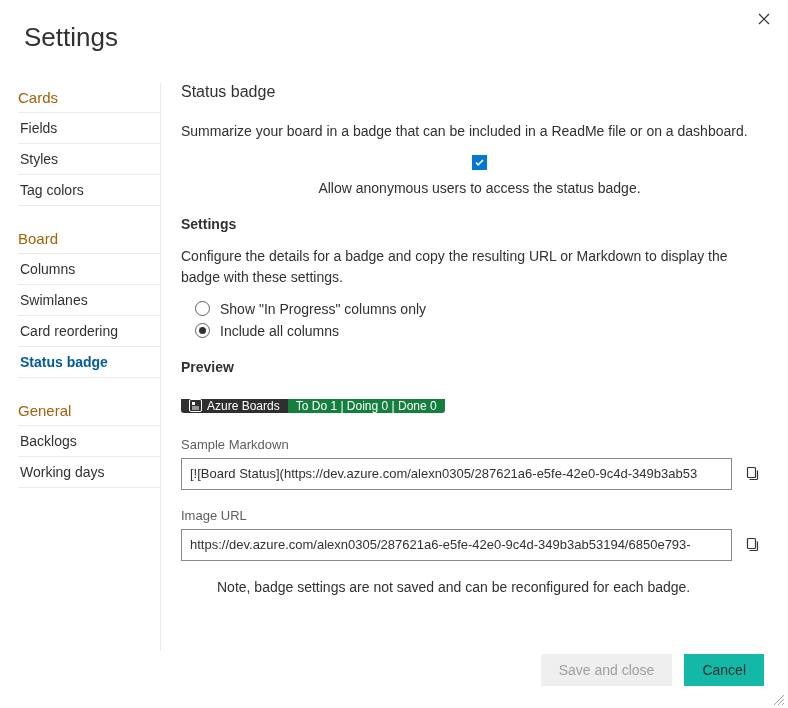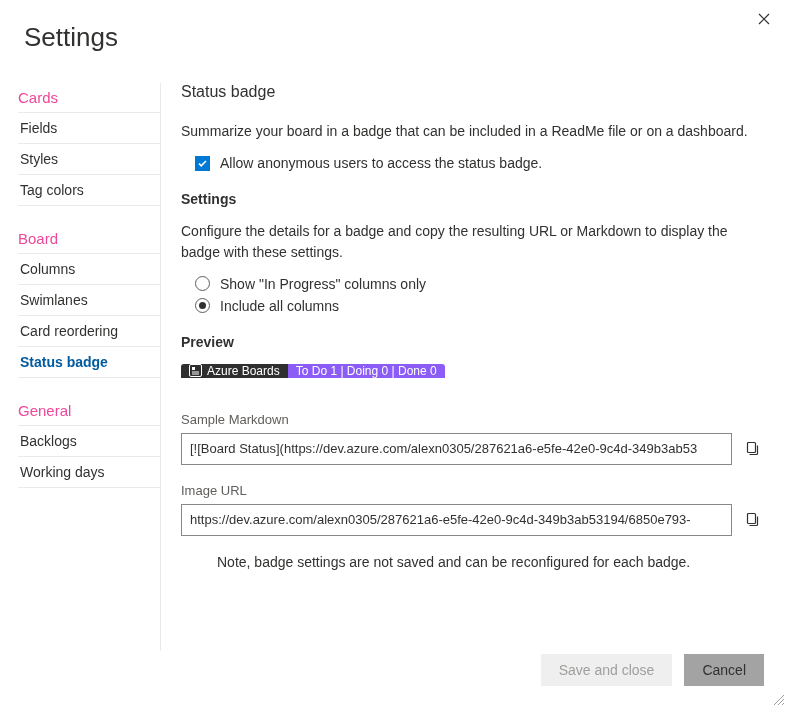--- a/index.html
+++ b/index.html
@@ -36,21 +36,21 @@
       height: calc(100% - 140px);
     }
     .sidebar {
       width: 160px;
       padding-left: 18px;
     }
     .side-section {
       margin-bottom: 18px;
     }
     .side-heading {
-      color: #ec4899;
+      color: #a16207;
       padding: 6px 0;
       font-size: 15px;
       font-weight: 400;
       border-bottom: 1px solid #eaeaea;
     }
     .side-item {
       padding: 7px 0 7px 2px;
       color: #323130;
       cursor: pointer;
       border-bottom: 1px solid #eaeaea;
@@ -76,20 +76,21 @@
       color: #323130;
       margin-bottom: 14px;
       line-height: 1.45;
     }
     .checkbox-row {
       display: flex;
       align-items: center;
       gap: 10px;
       margin-left: 14px;
       margin-bottom: 20px;
+      flex-direction: column;
     }
     .checkbox {
       width: 15px;
       height: 15px;
       border: 1px solid #0078d4;
       background: #0078d4;
       display: flex;
       align-items: center;
       justify-content: center;
       cursor: pointer;
@@ -122,37 +123,37 @@
     }
     .radio.selected::after {
       content: "";
       width: 7px;
       height: 7px;
       background: #323130;
       border-radius: 50%;
     }
     .badge {
       display: inline-flex;
-      align-items: flex-start;
+      align-items: flex-end;
       height: 24px;
       border-radius: 3px;
       overflow: hidden;
       font-size: 12px;
       margin-bottom: 24px;
     }
     .badge-left {
       background: #2f2f2f;
       color: #fff;
       display: flex;
       align-items: center;
       padding: 0 8px;
       gap: 5px;
     }
     .badge-right {
-      background: #8b5cf6;
+      background: #15803d;
       color: #fff;
       display: flex;
       align-items: center;
       padding: 0 8px;
     }
     .field-label {
       font-size: 13px;
       color: #605e5c;
       margin-bottom: 6px;
     }
@@ -193,21 +194,21 @@
       right: 24px;
       display: flex;
       gap: 12px;
     }
     .btn {
       border: none;
       padding: 8px 18px;
       font-size: 14px;
       font-family: inherit;
       cursor: pointer;
-      background: #a3a3a3;
+      background: #14b8a6;
       color: #323130;
     }
     .btn.primary {
       background: #efefef;
       color: #a19f9d;
     }
     .resize-handle {
       position: absolute;
       bottom: 3px;
       right: 3px;

